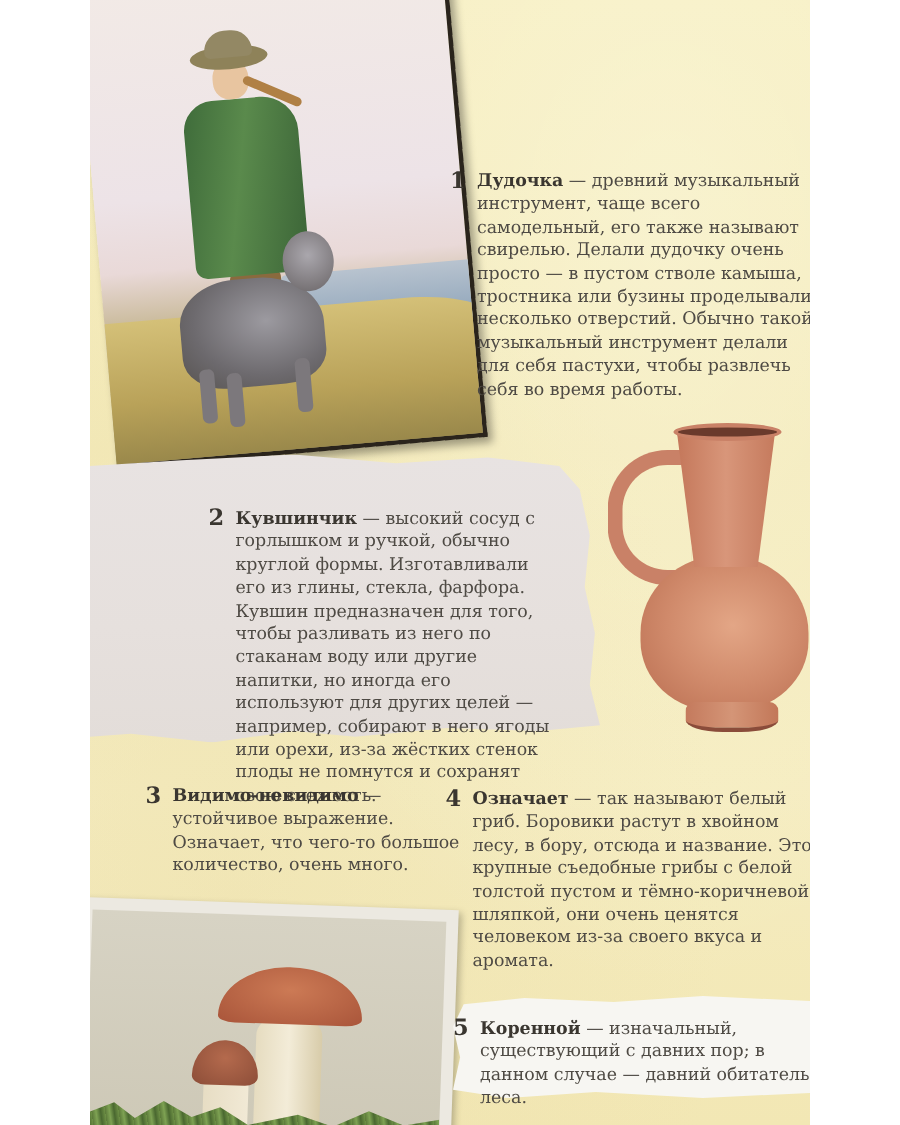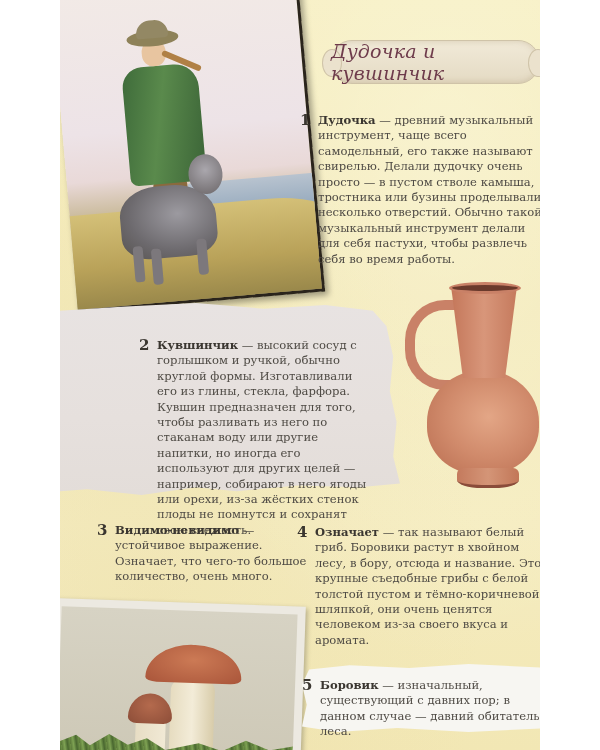--- a/index.html
+++ b/index.html
@@ -209,23 +209,20 @@
     <div class="boy-hat"></div>
     <div class="boy-hat-top"></div>
     <div class="boy-flute"></div>
     <div class="dog-body"></div>
     <div class="dog-head"></div>
     <div class="dog-leg" style="left:60px; top:258px;"></div>
     <div class="dog-leg" style="left:78px; top:262px;"></div>
     <div class="dog-leg" style="left:124px; top:256px;"></div>
   </div>
 
-  <div class="title-cartouche">
-    <span class="title-text">Дудочка и кувшинчик</span>
-  </div>
 
   <div class="entry entry-1">
     <span class="num">1</span>
     <p><span class="term">Дудочка</span><span> — древний музыкальный инструмент, чаще всего самодельный, его также называют свирелью. Делали дудочку очень просто — в пустом стволе камыша, тростника или бузины проделывали несколько отверстий. Обычно такой музыкальный инструмент делали для себя пастухи, чтобы развлечь себя во время работы.</span></p>
   </div>
 
   <div class="torn-2"></div>
 
   <div class="entry entry-2">
     <span class="num">2</span>
@@ -257,16 +254,16 @@
       <div class="mush-stem-small"></div>
       <div class="mush-cap-small"></div>
       <div class="moss"></div>
     </div>
   </div>
 
   <div class="torn-5"></div>
 
   <div class="entry entry-5">
     <span class="num">5</span>
-    <p><span class="term">Боровик</span><span> — изначальный, существующий с давних пор; в данном случае — давний обитатель леса.</span></p>
+    <p><span class="term">Коренной</span><span> — изначальный, существующий с давних пор; в данном случае — давний обитатель леса.</span></p>
   </div>
 
 </div>
 
 </body></html>

